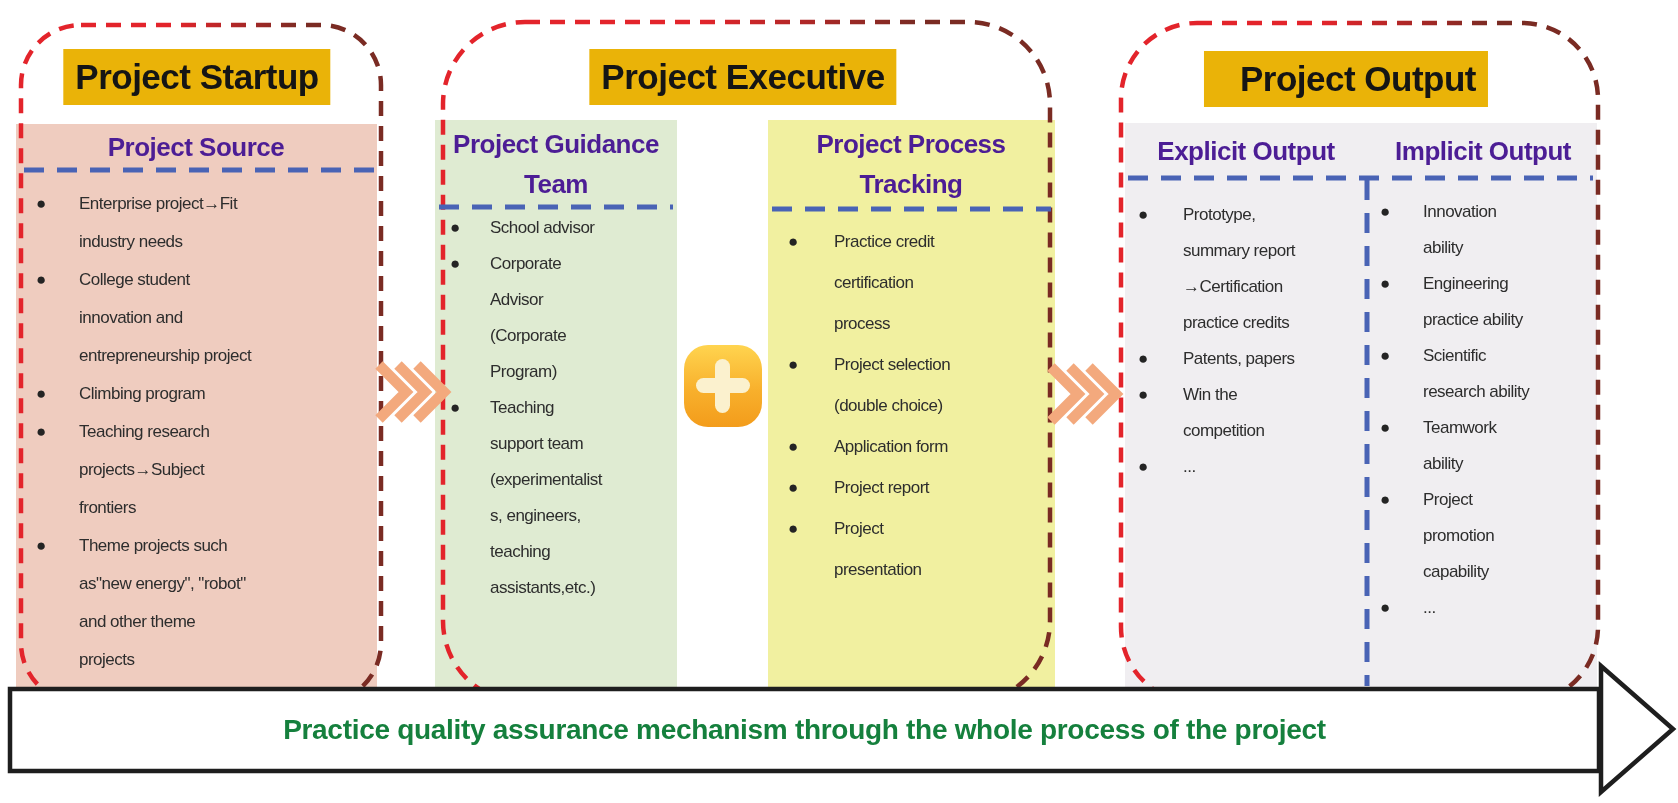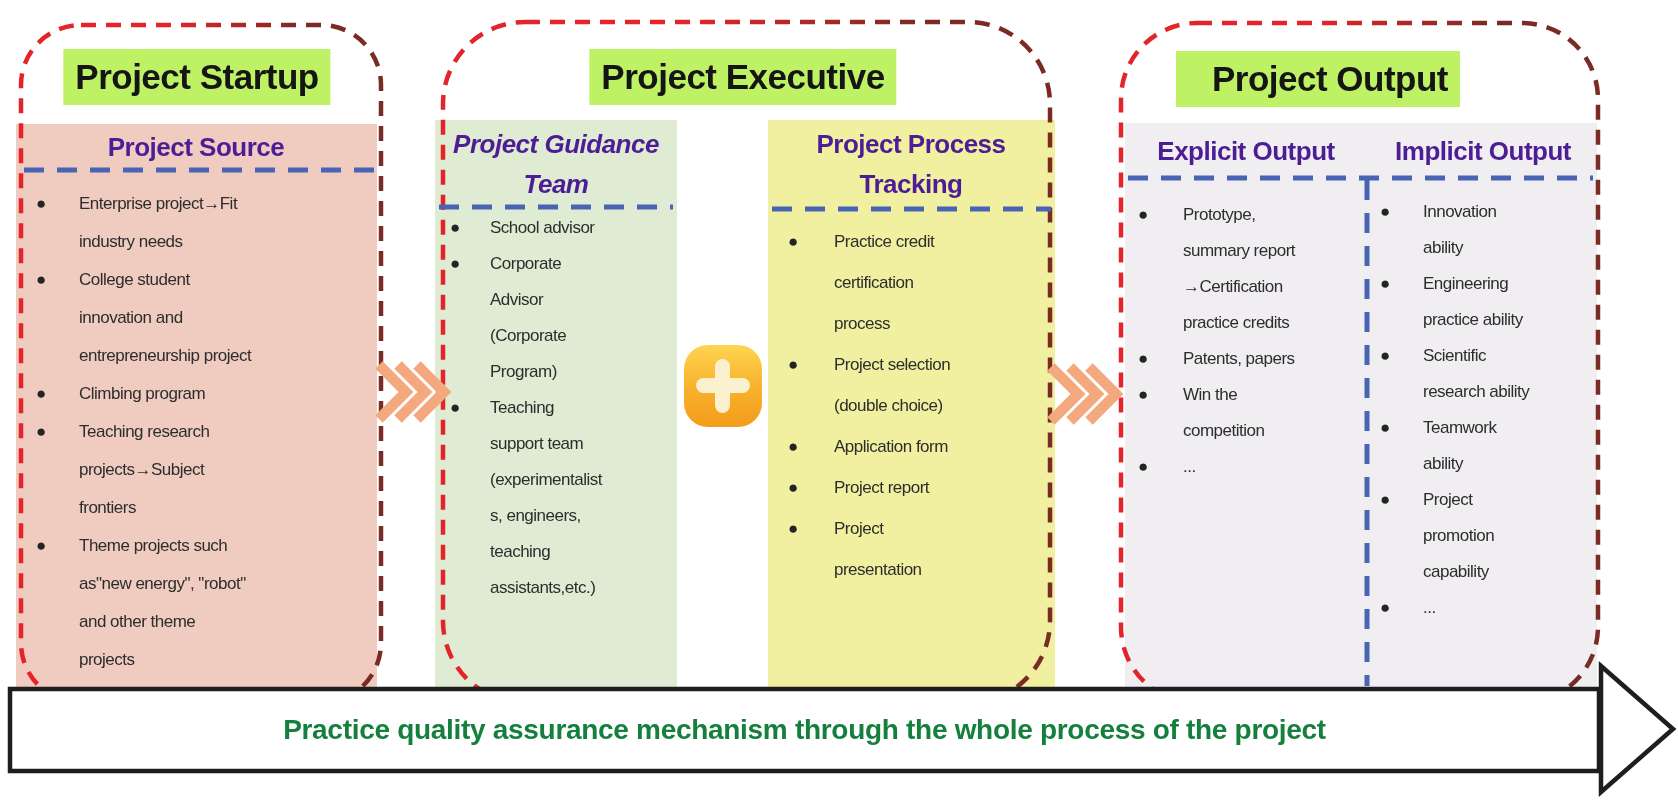--- a/index.html
+++ b/index.html
@@ -8,21 +8,21 @@
     font-family:"Liberation Sans", sans-serif;color:#2d2d2d;
   }
   .panel{position:absolute;z-index:1;}
   .panel-pink{background:#efccbf;}
   .panel-green{background:#dfebd2;}
   .panel-yellow{background:#f1f0a0;}
   .panel-gray{background:#f0eef1;}
 
   .box-title{
     position:absolute;z-index:4;transform:translateX(-50%);
-    background:#bef264;color:#151515;font-weight:bold;font-size:35px;letter-spacing:-0.5px;
+    background:#eab308;color:#151515;font-weight:bold;font-size:35px;letter-spacing:-0.5px;
     padding:5px 12px;line-height:46px;white-space:nowrap;
   }
   .panel-heading{
     position:absolute;z-index:2;transform:translateX(-50%);
     color:#4c1d95;font-weight:bold;font-size:26px;letter-spacing:-0.5px;
     line-height:40px;text-align:center;white-space:pre-line;
   }
   .blist{position:absolute;z-index:2;}
   .brow{display:flex;align-items:flex-start;}
   .bullet{flex:0 0 var(--bw);font-size:17px;line-height:var(--lh);color:#242424;}
@@ -89,24 +89,24 @@
     </g>
     <g fill="none" stroke="#f3a97d" stroke-width="10.5">
       <polyline points="1051,367 1078,394 1051,421"></polyline>
       <polyline points="1070,367 1097,394 1070,421"></polyline>
       <polyline points="1089,367 1116,394 1089,421"></polyline>
     </g>
   </svg>
 
   <div class="box-title" style="left:197px;top:49px;">Project Startup</div>
   <div class="box-title" style="left:743px;top:49px;">Project Executive</div>
-  <div class="box-title" style="left:1318px;top:51px;padding-left:36px;">Project Output</div>
+  <div class="box-title" style="left:1346px;top:51px;padding-left:36px;">Project Output</div>
 
   <div class="panel-heading" style="left:196px;top:127px;">Project Source</div>
-  <div class="panel-heading" style="left:556px;top:124px;font-style:italic;">Project Guidance
+  <div class="panel-heading" style="left:556px;top:124px;">Project Guidance
 Team</div>
   <div class="panel-heading" style="left:911px;top:124px;">Project Process
 Tracking</div>
   <div class="panel-heading" style="left:1246px;top:131px;">Explicit Output</div>
   <div class="panel-heading" style="left:1483px;top:131px;">Implicit Output</div>
 
   <div class="blist" style="left:36px;top:185px;width:335px;--bw:43px;--lh:38px;">
 
       <div class="brow">
         <span class="bullet">●</span>

